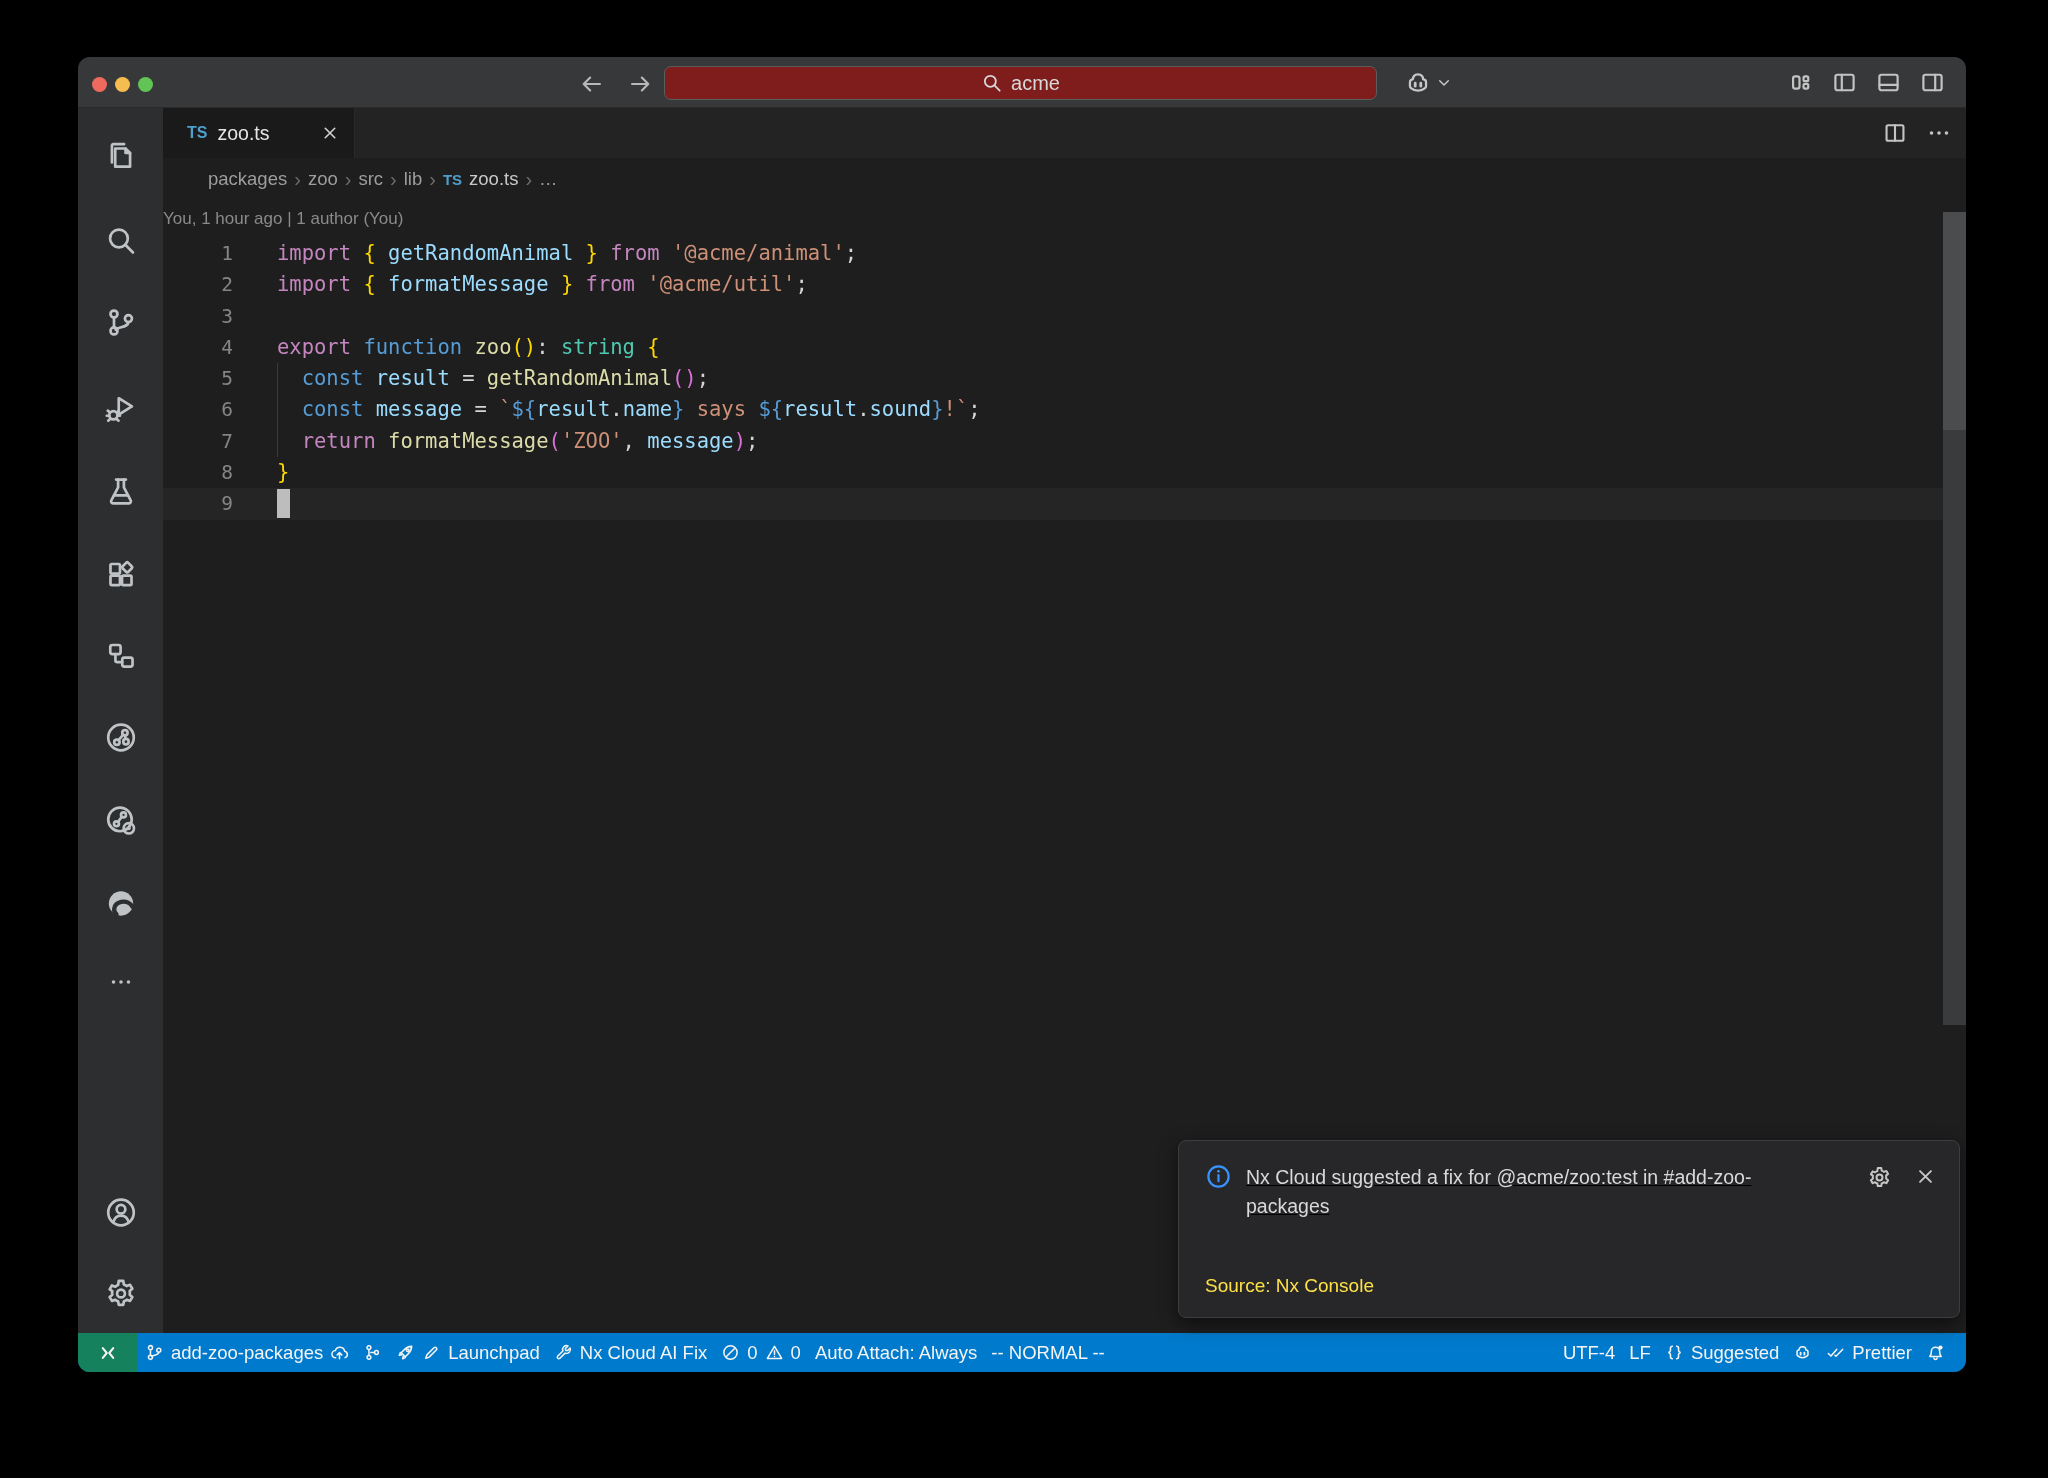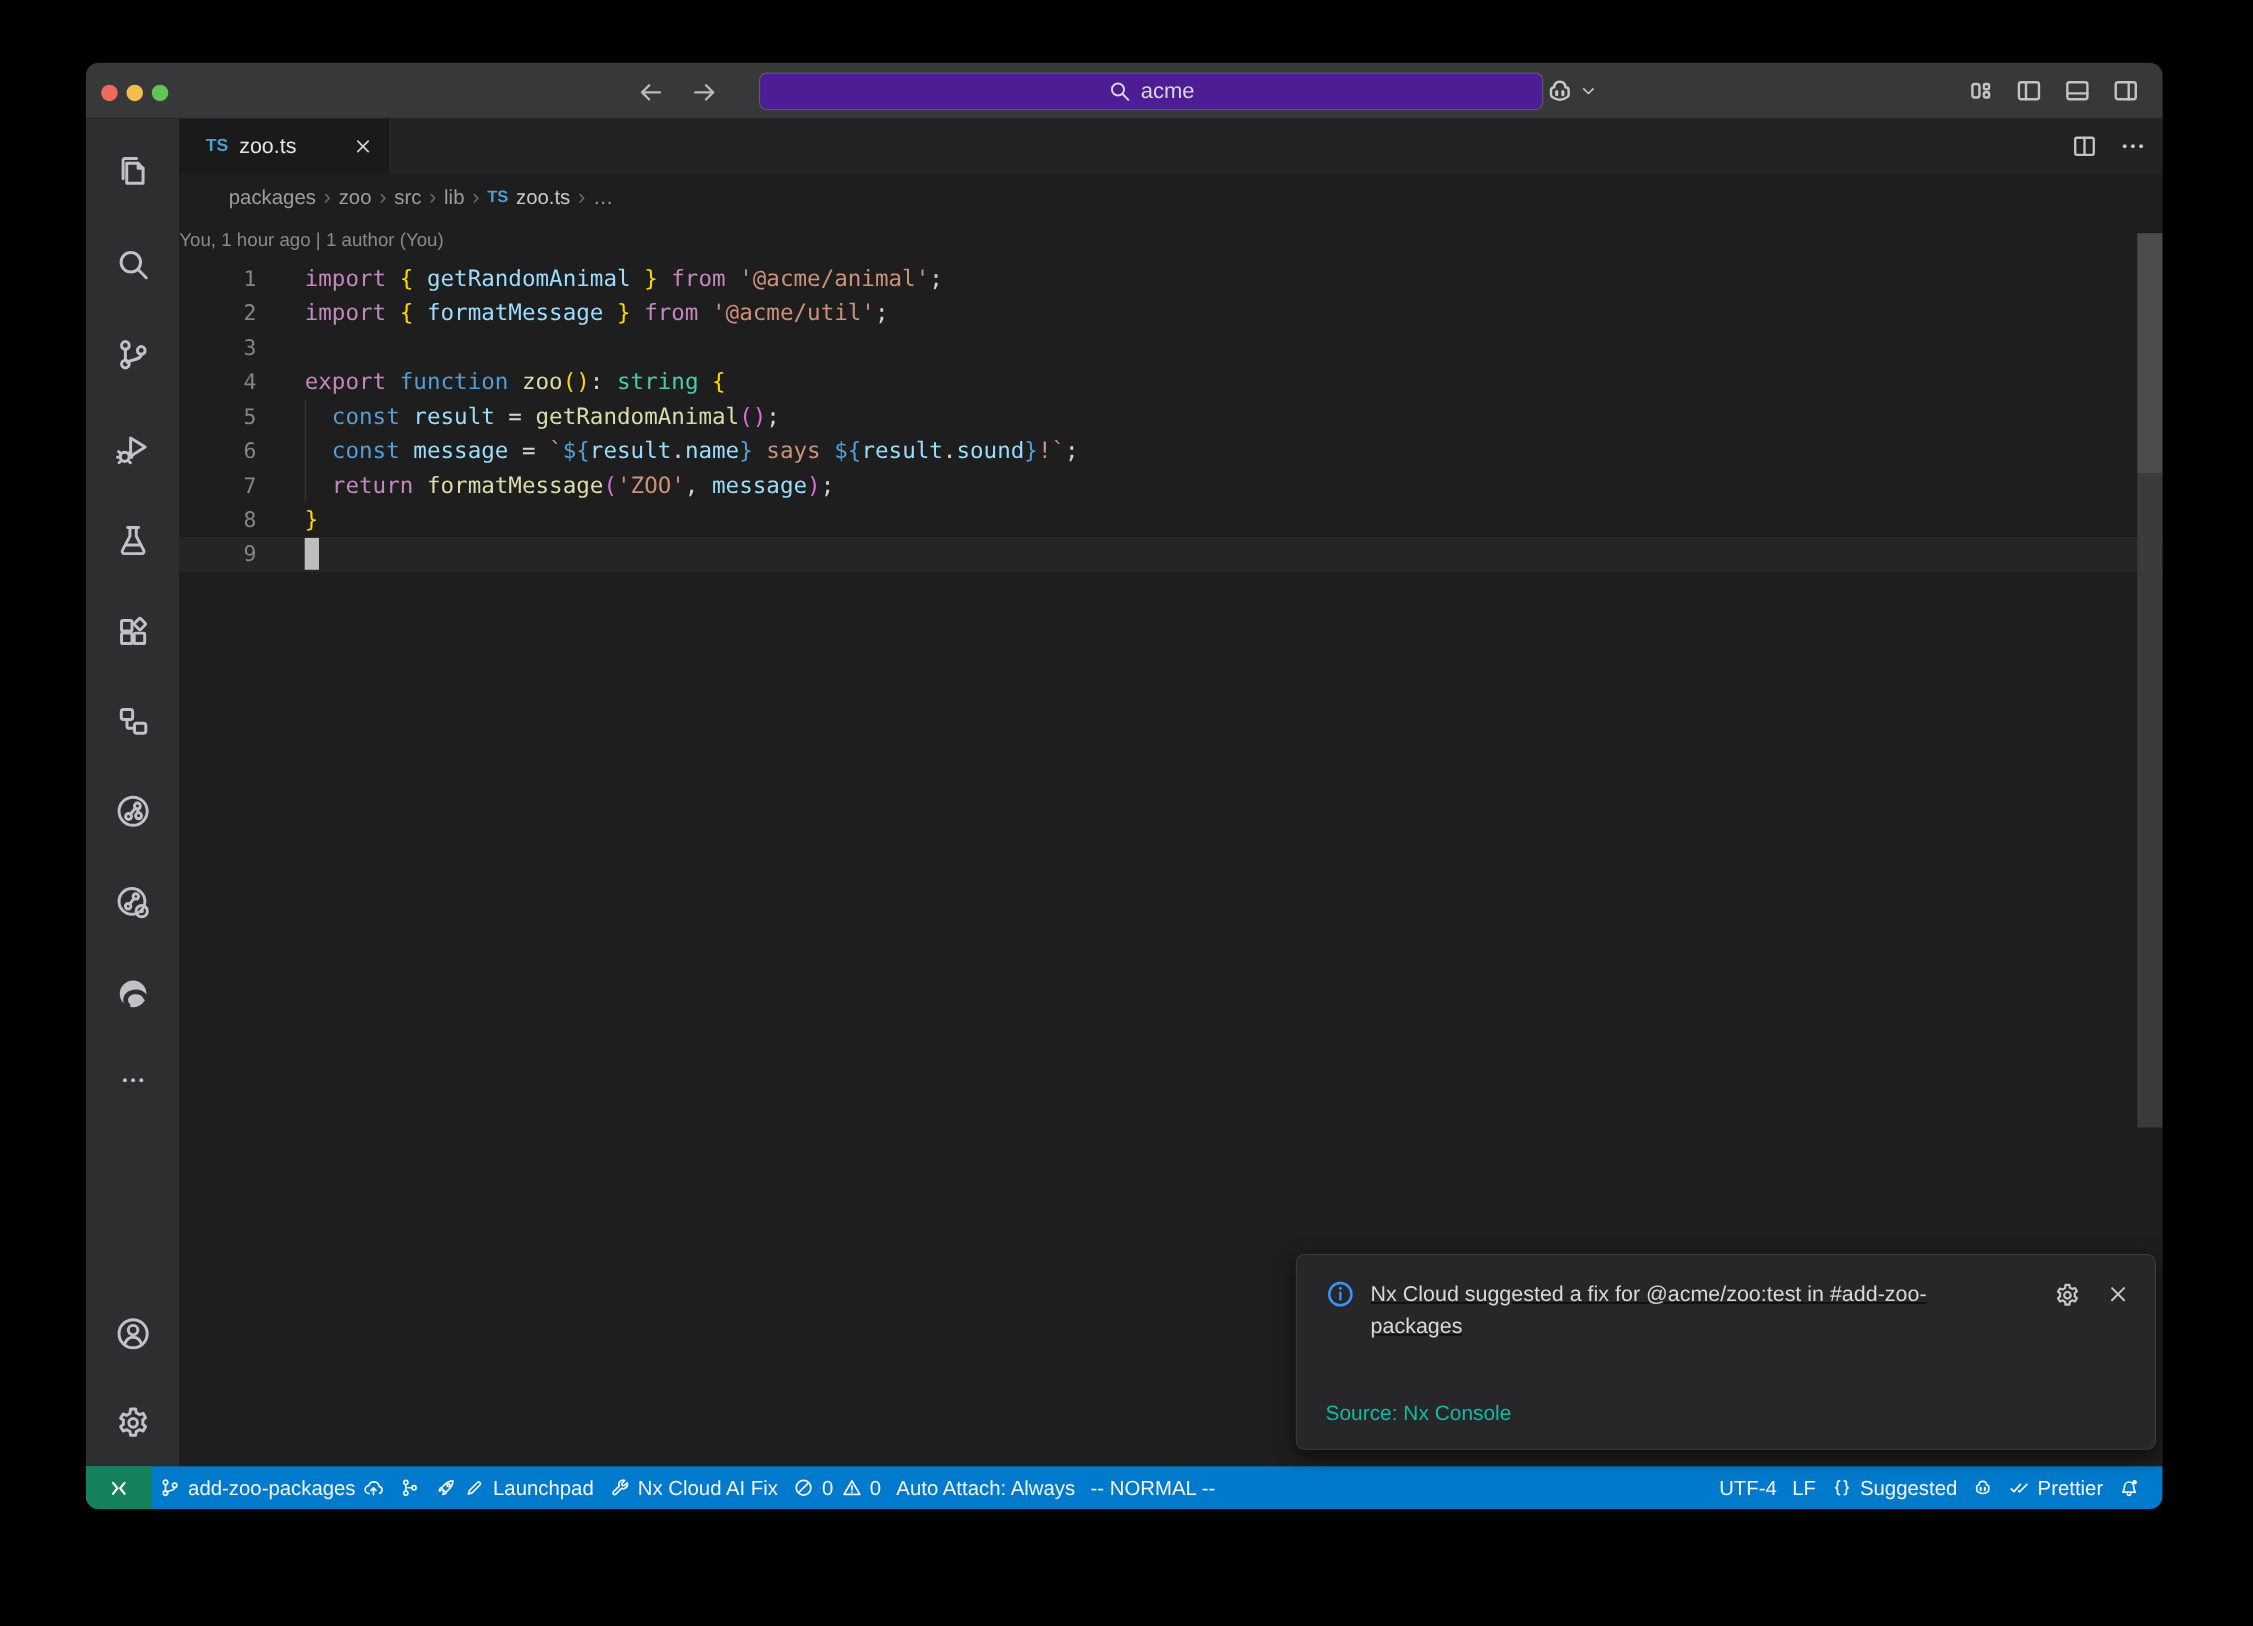--- a/index.html
+++ b/index.html
@@ -6,21 +6,21 @@
   html,body { width:2048px; height:1478px; background:#000; font-family:"Liberation Sans", sans-serif; }
   .window { position:absolute; left:78px; top:57px; width:1888px; height:1315px;
             background:#1e1e1e; border-radius:12px; overflow:hidden;
             box-shadow:0 18px 60px rgba(0,0,0,.7); }
   
   .titlebar { position:absolute; left:0; top:0; right:0; height:51px; background:#373839;
               border-bottom:1px solid #2a2a2b; }
   .traffic { position:absolute; left:14px; top:20px; display:flex; gap:8px; }
   .traffic span { width:15px; height:15px; border-radius:50%; display:block; }
   .nav-arrows { position:absolute; left:500px; top:14px; display:flex; gap:24px; color:#b9b9b9; }
-  .searchbox { position:absolute; left:612px; top:9px; width:713px; height:34px; background:#4c1d95;
+  .searchbox { position:absolute; left:586px; top:9px; width:713px; height:34px; background:#7f1d1d;
                border:1px solid #5c5d5f; border-radius:7px; display:flex; align-items:center;
                justify-content:center; gap:8px; color:#d8d8d8; font-size:20px; }
   .copilot-group { position:absolute; left:1326px; top:12px; display:flex; align-items:center; gap:3px; color:#c7c7c7; }
   .layout-icons { position:absolute; right:20px; top:12px; display:flex; gap:17px; color:#c3c3c3; }
   .icon-btn { display:flex; align-items:center; justify-content:center; }
   
   .activitybar { position:absolute; left:0; top:51px; bottom:39px; width:85px; background:#2d2e30; }
   .act-icon { position:absolute; left:50%; transform:translateX(-50%); color:#c0c3c6; }
   
   .main { position:absolute; left:85px; top:51px; right:0; bottom:39px; background:#1e1e1e; }
@@ -50,21 +50,21 @@
   .scroll-a { height:218px; background:#4b4c4e; }
   .scroll-b { height:595px; background:#3a3b3d; }
   
   .toast { position:absolute; left:1100px; top:1083px; width:782px; height:178px; background:#272729;
            border:1px solid #3d3d3f; border-radius:8px; box-shadow:0 6px 18px rgba(0,0,0,.55);
            padding:22px 22px 18px 26px; z-index:5; }
   .toast-row1 { display:flex; gap:14px;text-decoration:underline; }
   .toast-msg { color:#d9d9d9; font-size:19.5px; line-height:1.5; width:560px; }
   .toast-icons { margin-left:auto; display:flex; gap:22px; color:#c6c6c6; align-items:flex-start; padding-top:2px; }
   .toast-row2 { position:absolute; left:26px; right:22px; bottom:20px; display:flex; align-items:center; }
-  .toast-source { color:#14b8a6; font-size:19px; }
+  .toast-source { color:#fde047; font-size:19px; }
   .toast-btns { margin-left:auto; display:flex; gap:14px; }
   .btn { border:none; font-size:19px; padding:9px 18px; border-radius:3px; cursor:pointer;
          font-family:"Liberation Sans", sans-serif; }
   .btn-primary { background:#0e70c0; color:#fff; }
   .btn-secondary { background:#3e3e42; color:#f0f0f0; }
   .info-ic { color:#3794ff; flex:0 0 auto; }
   
   .statusbar { position:absolute; left:0; bottom:0; right:0; height:39px; background:#007acc;
                display:flex; align-items:stretch; color:#f4f4f4; font-size:18.5px; }
   .remote { width:60px; background:#16825d; display:flex; align-items:center; justify-content:center; }

